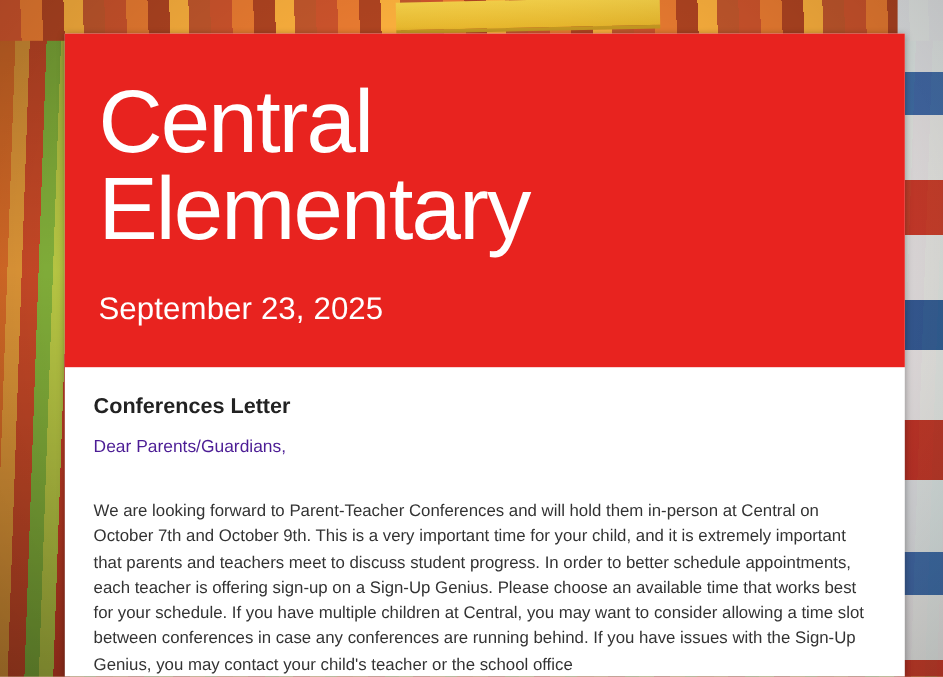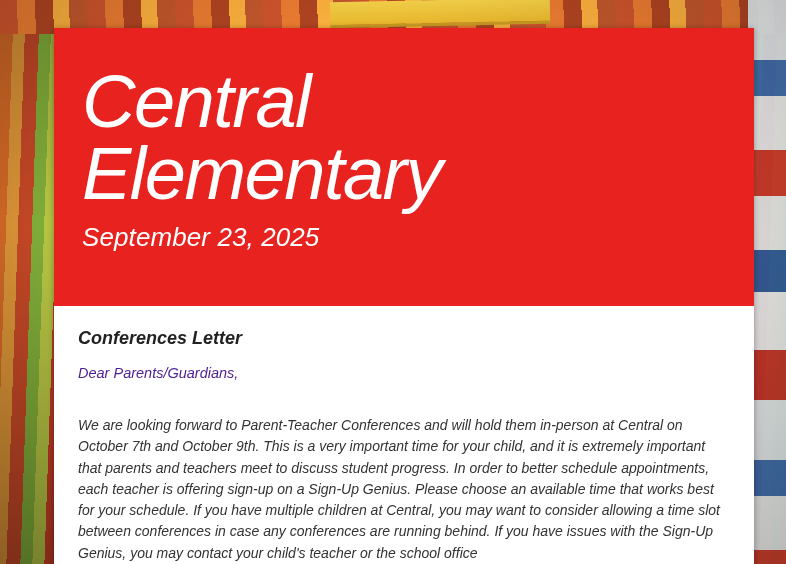--- a/index.html
+++ b/index.html
@@ -85,42 +85,41 @@
 
   
   .doc {
     position: absolute;
     left: 54px;
     top: 28px;
     width: 700px;
     bottom: 0;
     background: #ffffff;
     box-shadow: 0 1px 6px rgba(0,0,0,0.35);
-    font-style: italic;
   }
 
   .banner {
     background: #e8231f;
     padding: 38px 28px 26px 28px;
     height: 278px;
   }
   .banner-title {
     color: #ffffff;
     font-size: 74px;
     line-height: 0.97;
     font-weight: 400;
     letter-spacing: -1.5px;
     margin: 0 0 0 0;
     font-family: "Liberation Sans", sans-serif;
   }
   .banner-date {
     color: #ffffff;
     font-size: 26px;
     font-weight: 300;
-    margin-top: 12px;
+    margin-top: 32px;
     letter-spacing: 0.1px;
   }
 
   .body {
     padding: 22px 26px 0 24px;
   }
   .section-title {
     font-size: 18px;
     font-weight: bold;
     color: #222222;

